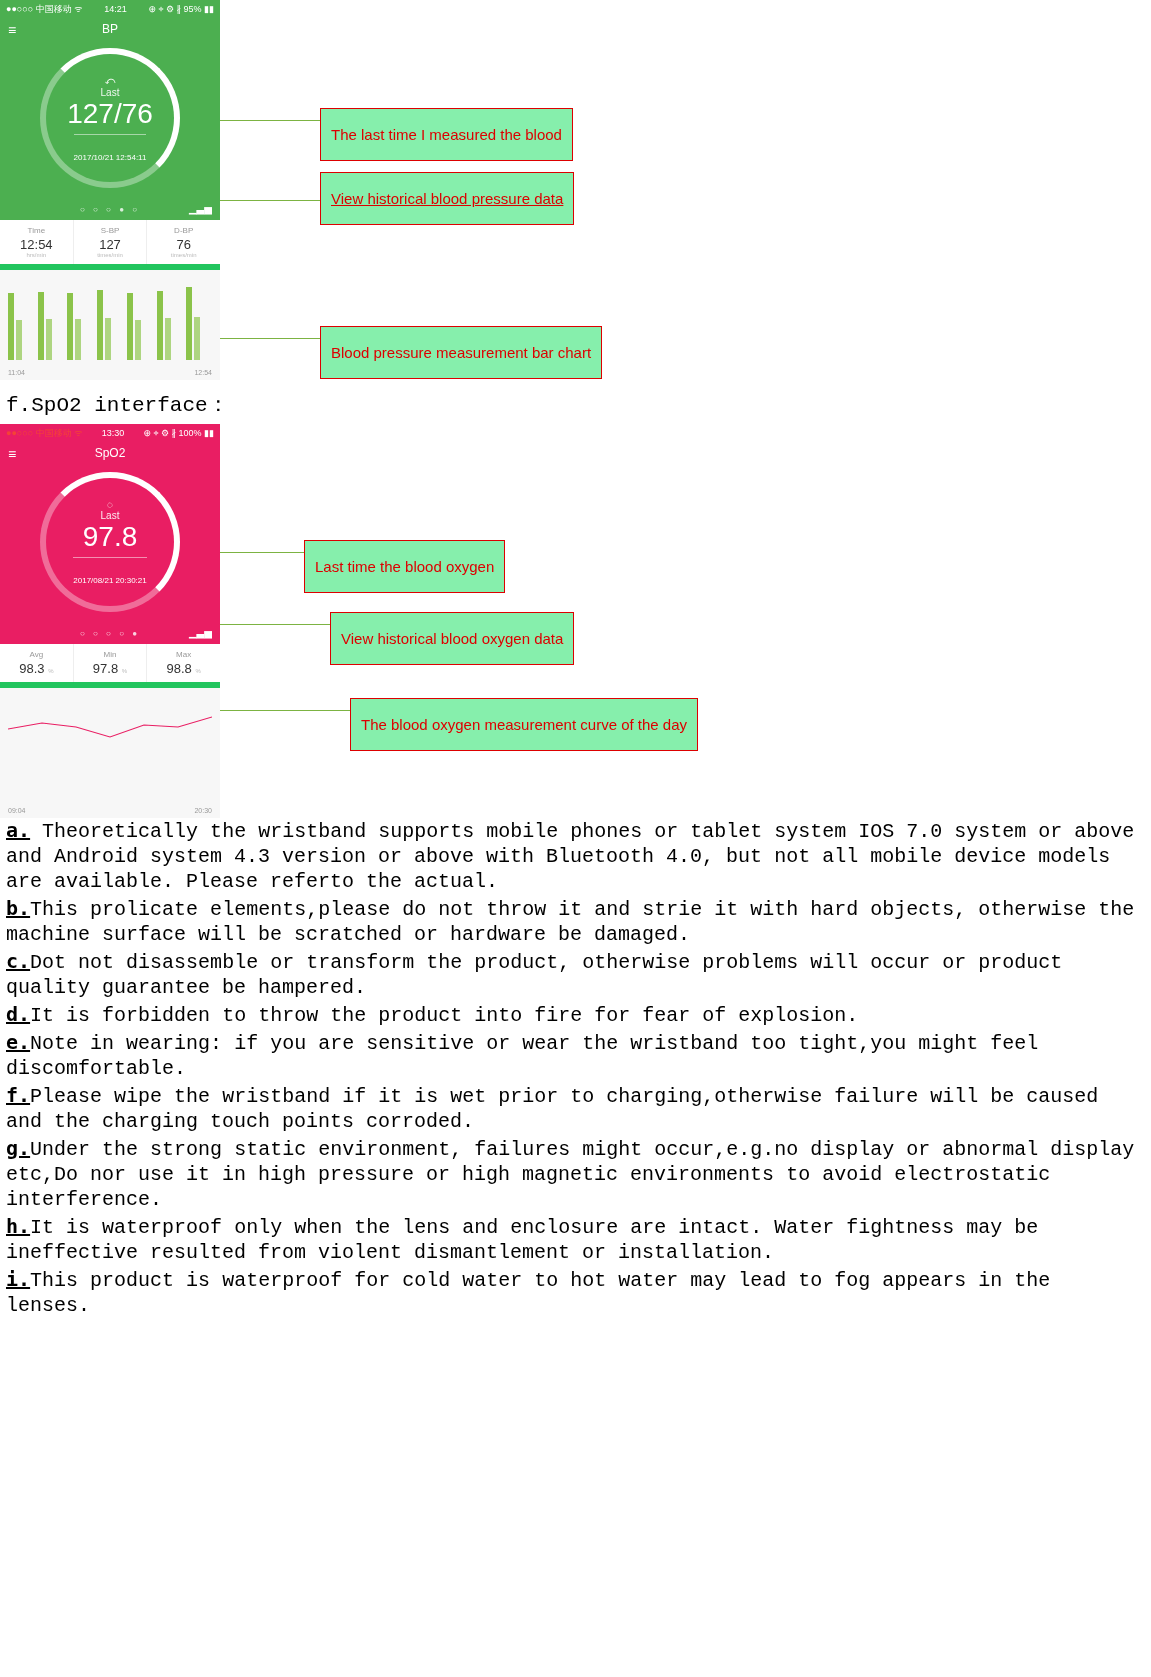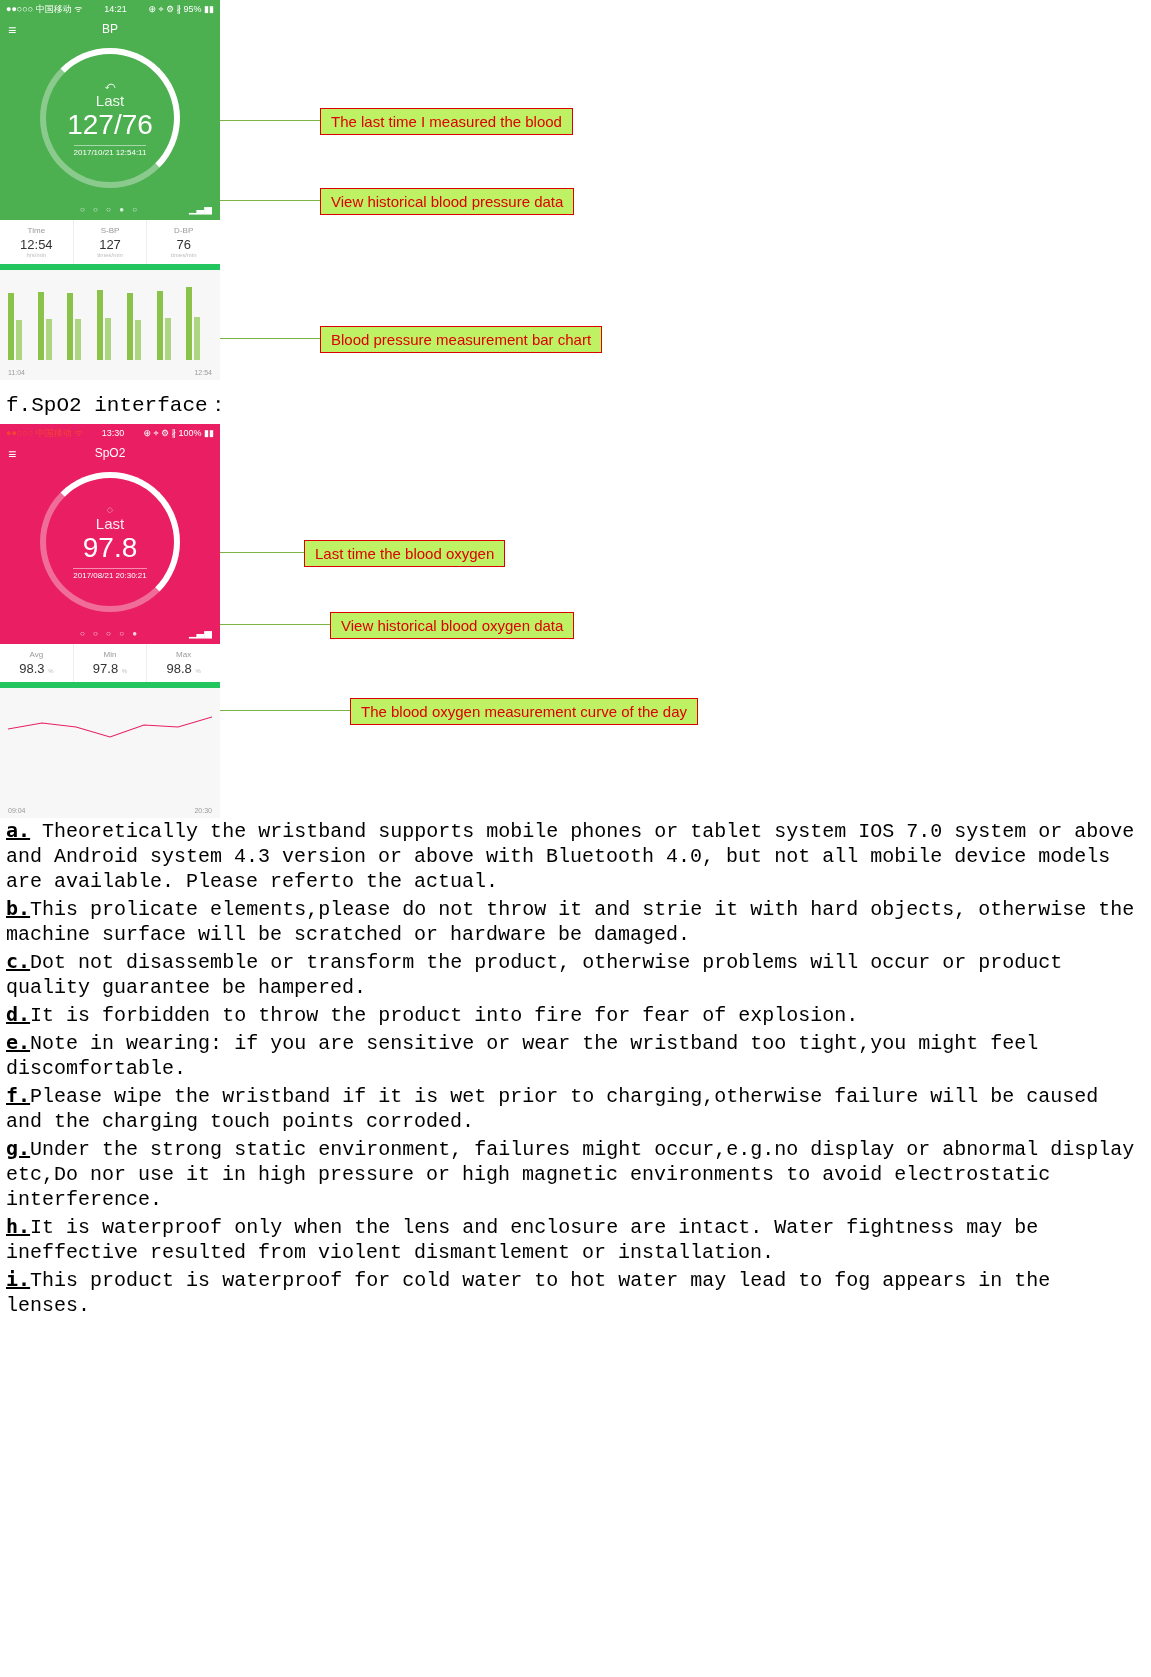--- a/index.html
+++ b/index.html
@@ -6,40 +6,40 @@
   body { font-family: Arial, sans-serif; background:#fff; width:1151px; }
   .page { padding: 0; }
   .section-row { display:flex; align-items:flex-start; }
   .phone { width:220px; position:relative; }
   .phone-header-bp { background:#4caf50; height:220px; position:relative; color:#fff; }
   .phone-header-spo2 { background:#e91e63; height:220px; position:relative; color:#fff; }
   .status-bar { display:flex; justify-content:space-between; align-items:center; font-size:9px; padding:2px 6px; color:#fff; }
   .menu-icon { position:absolute; left:8px; top:22px; font-size:14px; }
   .title-bar { text-align:center; font-size:12px; padding-top:4px; }
   .ring { width:140px; height:140px; border:6px solid rgba(255,255,255,0.35); border-top-color:#fff; border-right-color:#fff; border-radius:50%; position:absolute; left:40px; top:48px; display:flex; flex-direction:column; align-items:center; justify-content:center; }
-  .ring .last-label { font-size:15px; opacity:0.9; }
+  .ring .last-label { font-size:10px; opacity:0.9; }
   .ring .big-val { font-size:28px; font-weight:400; }
-  .ring .ts { font-size:8px; border-top:1px solid rgba(255,255,255,0.5); margin-top:4px; padding-top:2px; }
+  .ring .ts { font-size:8px; border-top:1px solid rgba(255,255,255,0.5); margin-top:4px; padding-top:18px; }
   .dots { position:absolute; bottom:6px; width:100%; text-align:center; font-size:8px; letter-spacing:3px; opacity:0.8; }
   .chart-icon { position:absolute; right:8px; bottom:6px; font-size:10px; }
   .stats-row { display:flex; background:#fff; border-bottom:6px solid #22c55e; }
   .stat { flex:1; text-align:center; padding:6px 0; border-right:1px solid #eee; font-size:8px; color:#999; }
   .stat:last-child { border-right:none; }
   .stat .val { color:#333; font-size:13px; margin-top:2px; }
   .stat .unit { font-size:6px; color:#bbb; }
   .bar-chart-area { height:110px; background:#f7f7f7; position:relative; padding:10px 8px 20px 8px; }
   .bars { display:flex; align-items:flex-end; height:80px; gap:4px; }
   .bar-pair { display:flex; gap:2px; align-items:flex-end; flex:1; }
   .bar { width:6px; background:#aed581; }
   .bar.dark { background:#8bc34a; }
   .x-labels { display:flex; justify-content:space-between; font-size:7px; color:#999; position:absolute; bottom:4px; left:8px; right:8px; }
   .line-chart-area { height:130px; background:#f7f7f7; position:relative; padding:10px 8px 20px 8px; }
   .line-svg { width:100%; height:60px; }
   .callouts { position:relative; flex:1; }
-  .callout-box { border:1.5px solid #d00; color:#d00; font-size:15px; padding:4px 10px; position:absolute; background:#bef264; white-space:nowrap; }
+  .callout-box { border:1.5px solid #d00; color:#d00; font-size:15px; padding:17px 10px; position:absolute; background:#86efac; white-space:nowrap; }
   .connector { position:absolute; height:1px; background:#7cb342; }
   .heading-text { font-family: "SimSun","Courier New",monospace; font-size:21px; margin:10px 0 6px 6px; }
   .precautions-title { font-family: "SimHei","SimSun",monospace; font-size:21px; font-weight:bold; margin:22px 0 6px 6px; }
   .precautions-body { font-family: "SimSun","Courier New",monospace; font-size:20px; line-height:1.25; padding:0 10px 0 6px; }
   .precautions-body p { margin-bottom:2px; }
   .letter { font-family: "SimHei",monospace; font-weight:bold; text-decoration:underline; }
 </style>
 </head>
 <body>
 
@@ -115,21 +115,21 @@
         <div class="x-labels">
           <span>11:04</span>
           <span>12:54</span>
         </div>
       </div>
     </div>
     <div class="callouts">
       <div class="connector" style="top:120px; left:0; width:100px;"></div>
       <div class="callout-box" style="top:108px; left:100px;">The last time I measured the blood</div>
       <div class="connector" style="top:200px; left:0; width:100px;"></div>
-      <div class="callout-box" style="top:188px; left:100px;">View historical blood pressure data</div>
+      <div class="callout-box" style="top:172px; left:100px;text-decoration:underline;">View historical blood pressure data</div>
       <div class="connector" style="top:338px; left:0; width:100px;"></div>
       <div class="callout-box" style="top:326px; left:100px;">Blood pressure measurement bar chart</div>
     </div>
   </div>
 
   <div class="heading-text">f.SpO2 interface：</div>
 
   <div class="section-row" style="position:relative;">
     <div class="phone">
       <div class="phone-header-spo2">

